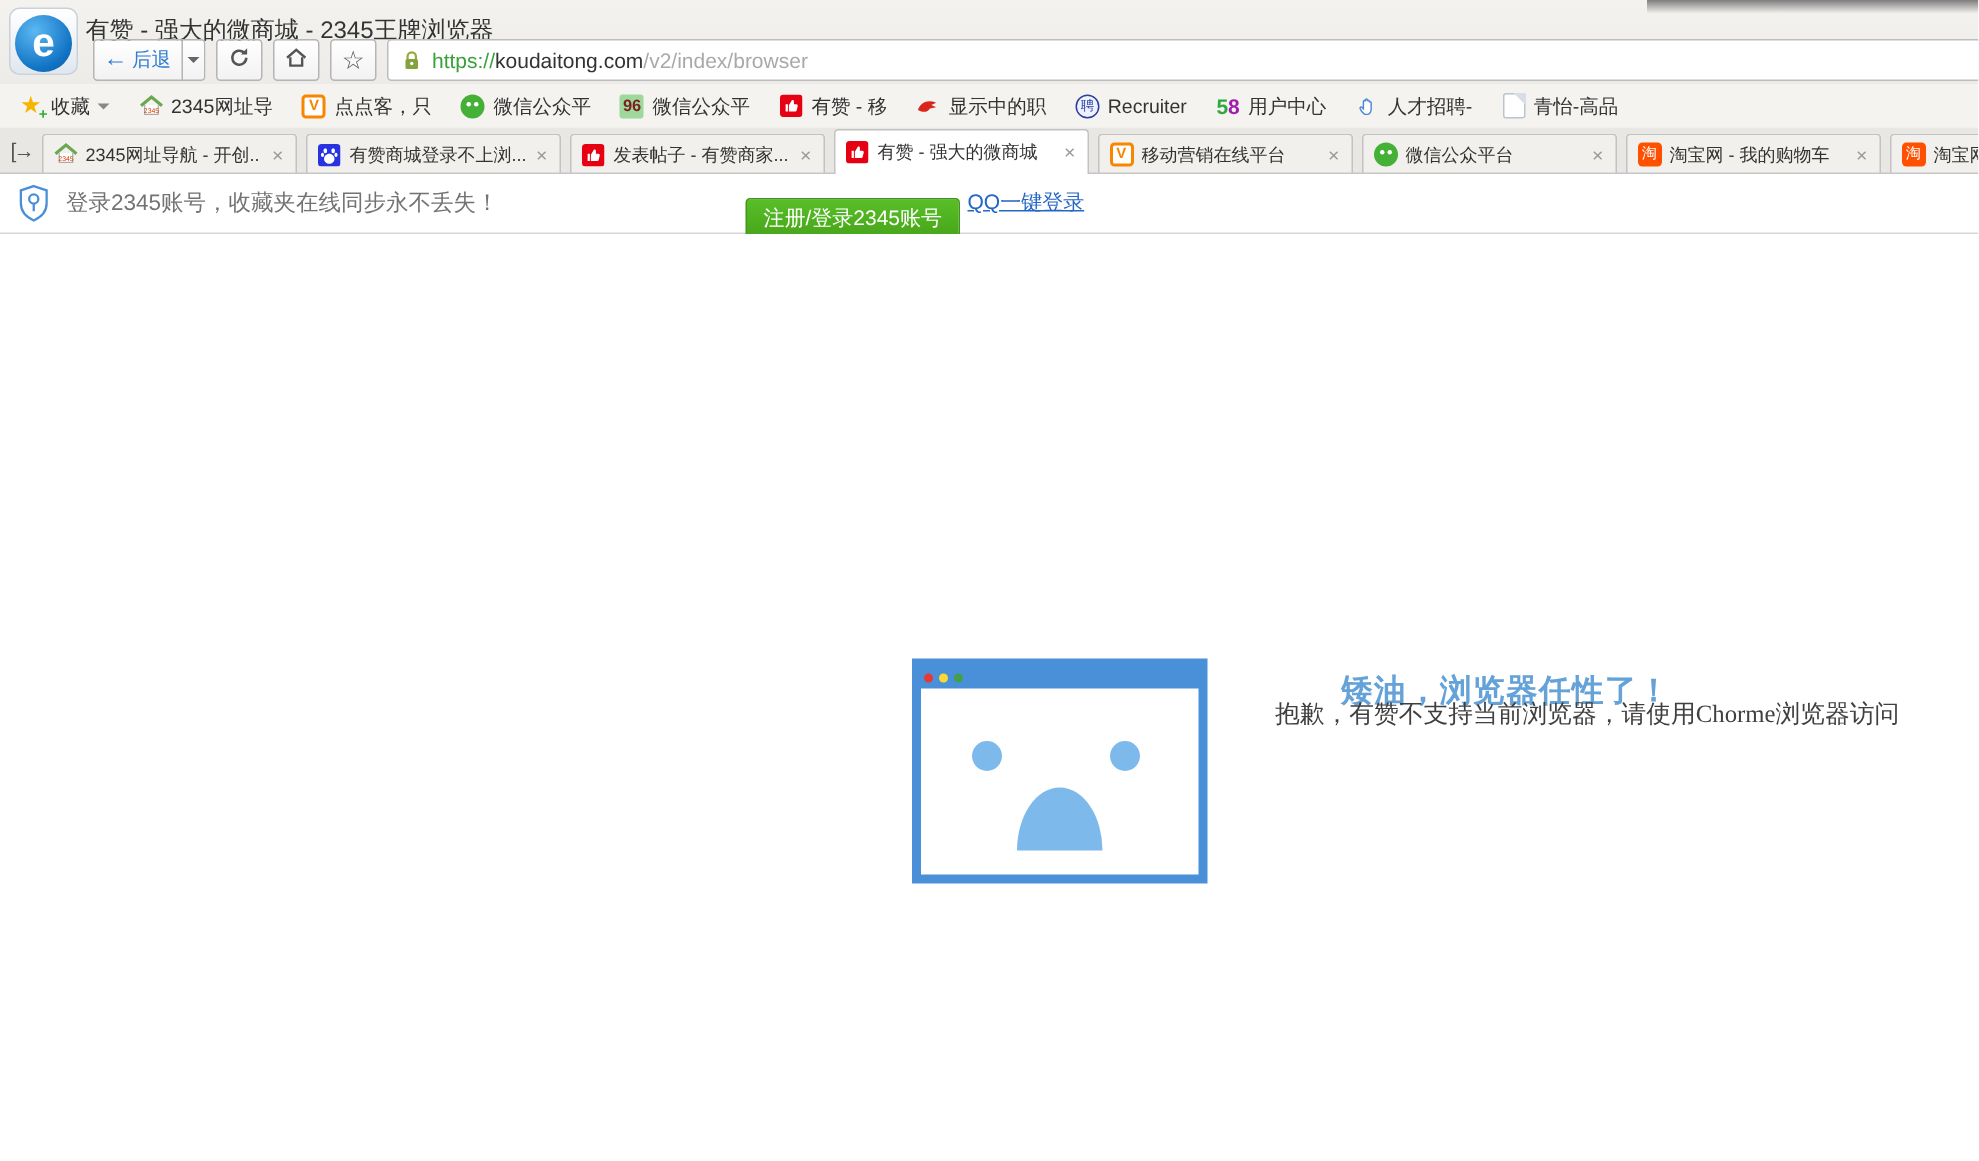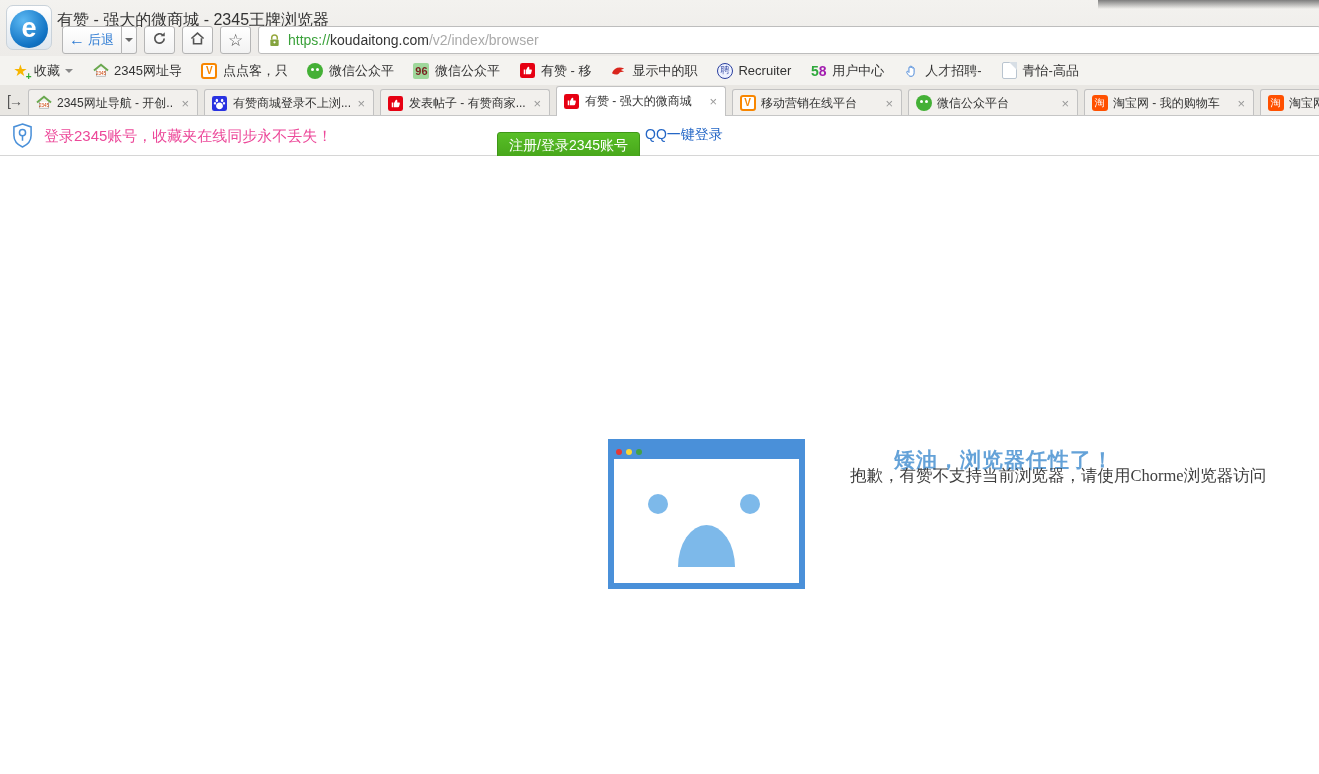--- a/index.html
+++ b/index.html
@@ -52,24 +52,24 @@
   .tab{width:170px;flex:none;height:27px;box-sizing:border-box;display:flex;align-items:center;gap:5px;
      background:#f2f0ed;border:1px solid #c2c2c2;border-bottom:none;border-radius:3px 3px 0 0;padding:0 6px;cursor:pointer;}
   .tab.active{background:#fff;height:30px;position:relative;z-index:2;justify-content:space-between;}
   .tfav{width:17px;height:17px;display:flex;align-items:center;justify-content:center;flex:none;}
   .tlabel{font-size:12px;color:#333;white-space:nowrap;overflow:hidden;flex:1;}
   .tclose{color:#999;font-size:13px;flex:none;padding:0 2px;}
 
   
   .noticebar{position:relative;height:39px;background:#fff;border-bottom:1px solid #d6d6d6;}
   .shield{position:absolute;left:12px;top:7px;}
-  .notice-msg{position:absolute;left:44px;top:0;line-height:39px;font-size:15px;color:#ec4899;}
+  .notice-msg{position:absolute;left:44px;top:0;line-height:39px;font-size:15px;color:#737373;}
   .reg-btn{position:absolute;left:497px;top:16px;height:27px;padding:0 11px;background:linear-gradient(#58bf27,#47a51a);
      border:1px solid #3f9718;border-radius:3px;color:#fff;font-size:14px;}
-  .qq-link{position:absolute;left:645px;top:10px;font-size:14px;color:#2567c6;cursor:pointer;}
+  .qq-link{position:absolute;left:645px;top:10px;font-size:14px;color:#2567c6;text-decoration:underline;cursor:pointer;}
 
   
   .content{position:relative;height:618px;background:#fff;}
   .sad-win{position:absolute;left:608px;top:283px;width:197px;height:150px;background:#4a90d9;padding:6px;box-sizing:border-box;}
   .sw-bar{height:14px;display:flex;align-items:center;gap:4px;padding-left:2px;}
   .dot{width:6px;height:6px;border-radius:50%;}
   .dot-r{background:#e53935;}.dot-y{background:#fdd835;}.dot-g{background:#43a047;}
   .sw-body{position:relative;background:#fff;height:calc(100% - 14px);}
   .eye{position:absolute;width:20px;height:20px;border-radius:50%;background:#7db9ea;top:35px;}
   .eye-l{left:34px;}.eye-r{left:126px;}

